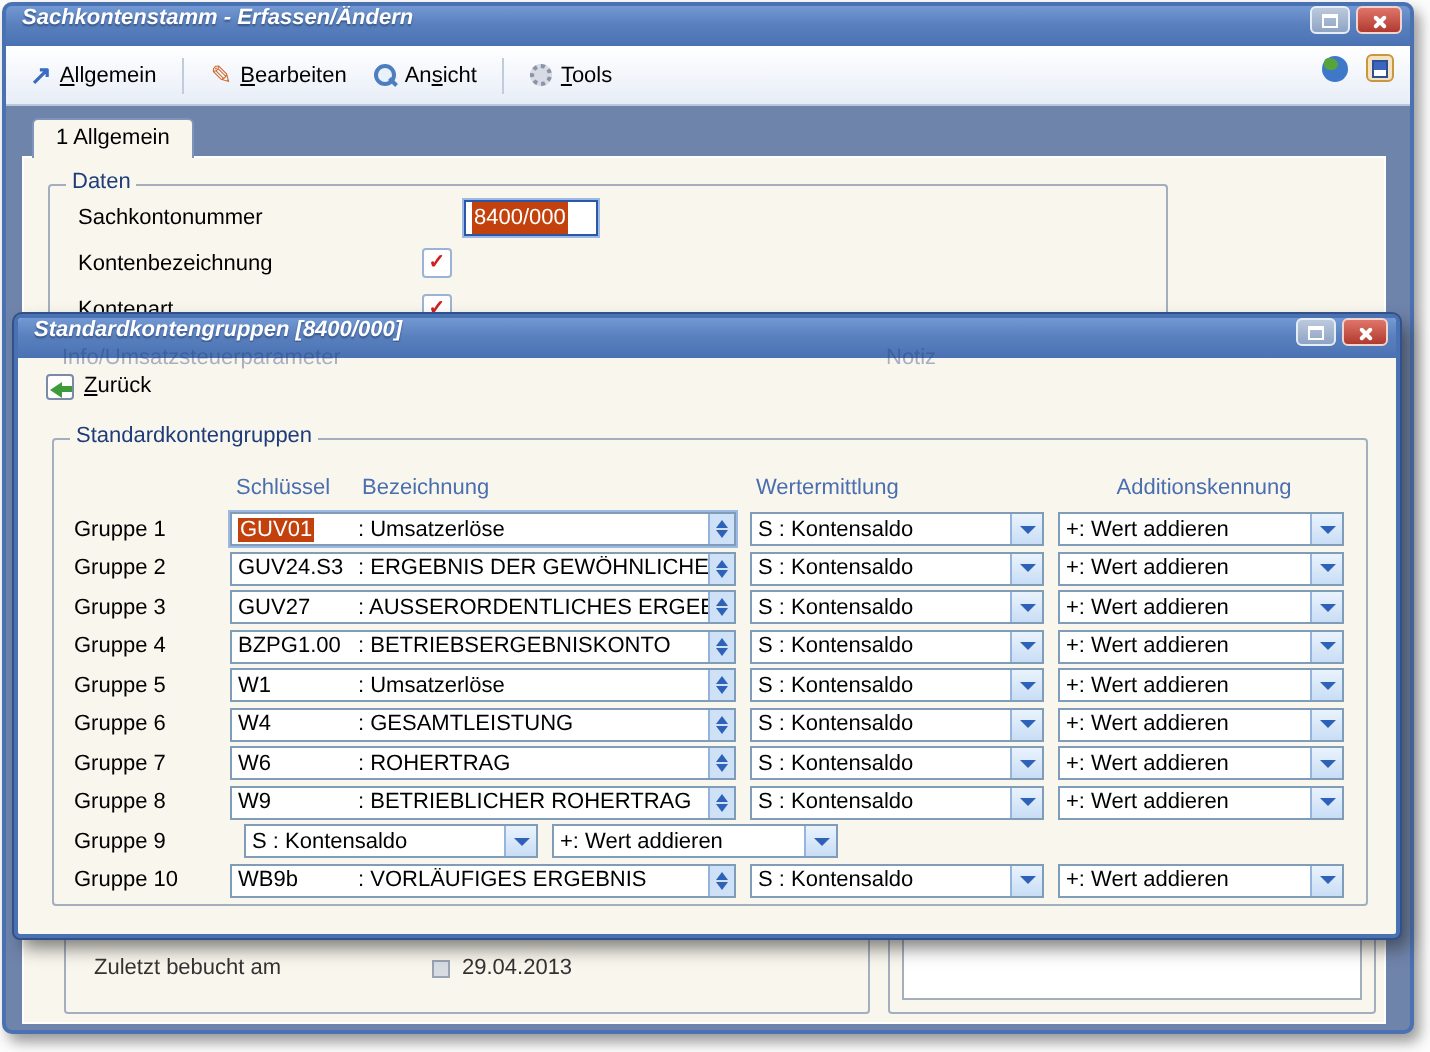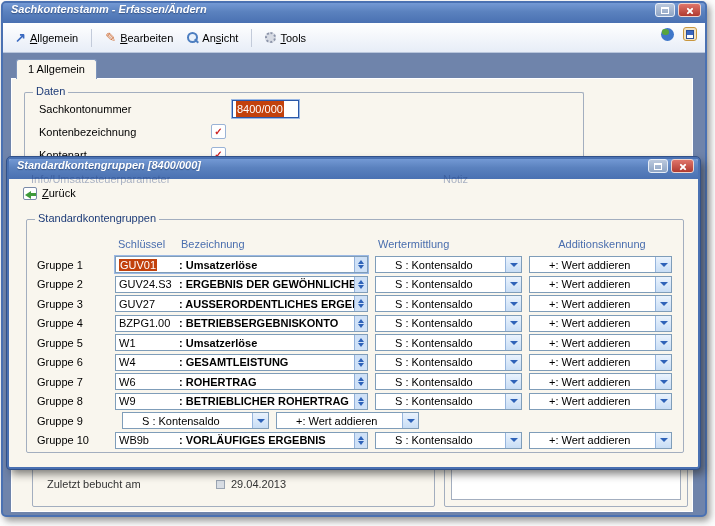--- a/index.html
+++ b/index.html
@@ -96,27 +96,27 @@
   .hc-key { width:253px; position:relative; }
   .hc-key .h-schl { position:absolute; left:3px; }
   .hc-key .h-bez { position:absolute; left:66px; }
   .hc-wert { width:147px; margin-left:7px; padding-left:3px; }
   .hc-add { width:143px; margin-left:7px; padding-left:3px;text-align:center; }
 
   .grp-row { display:flex; align-items:center; height:17px; margin:0 0 2.5px 10px; }
   .grp-name { width:78px; white-space:nowrap; }
   .key-field { width:253px; height:17px; background:#fff; border:1px solid #7f9db9; display:flex; align-items:center; }
   .key-part { width:63px; padding-left:3px; white-space:nowrap; overflow:hidden; }
-  .desc-part { flex:1; white-space:nowrap; overflow:hidden;font-weight:bold; }
+  .desc-part { flex:1; white-space:nowrap; overflow:hidden; }
   .spin-btn { width:13px; align-self:stretch; background:#cfe1f7; border-left:1px solid #94b2da;
     display:flex; flex-direction:column; align-items:center; justify-content:center; gap:1px; }
   .tri-up-s { width:0; height:0; border-left:3px solid transparent; border-right:3px solid transparent; border-bottom:4px solid #2e62b8; }
   .tri-dn-s { width:0; height:0; border-left:3px solid transparent; border-right:3px solid transparent; border-top:4px solid #2e62b8; }
   .sel { height:17px; background:#fff; border:1px solid #7f9db9; display:flex; align-items:center; margin-left:7px; }
-  .sel .txt { flex:1; padding-left:19px; white-space:nowrap; overflow:hidden; }
+  .sel .txt { flex:1; padding-left:3px; white-space:nowrap; overflow:hidden; }
   .w-wert { width:147px; } .w-add { width:143px; }
 </style>
 </head>
 <body>
 
 <div id="stage">
 
   <div id="mainwin">
     <div class="titlebar">
       <span class="title-text">Sachkontenstamm - Erfassen/Ändern</span>

